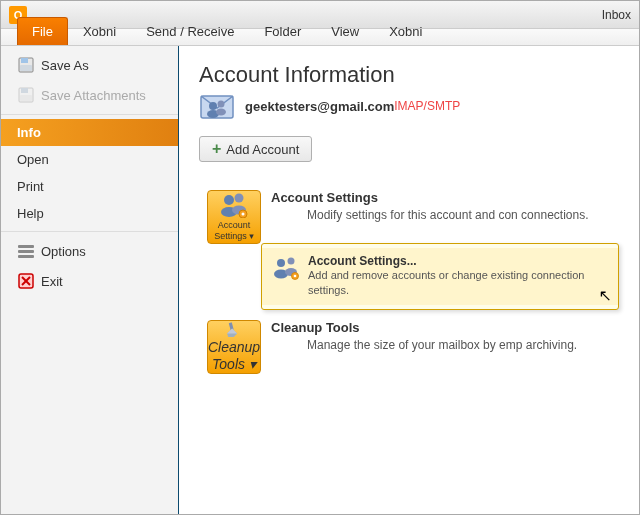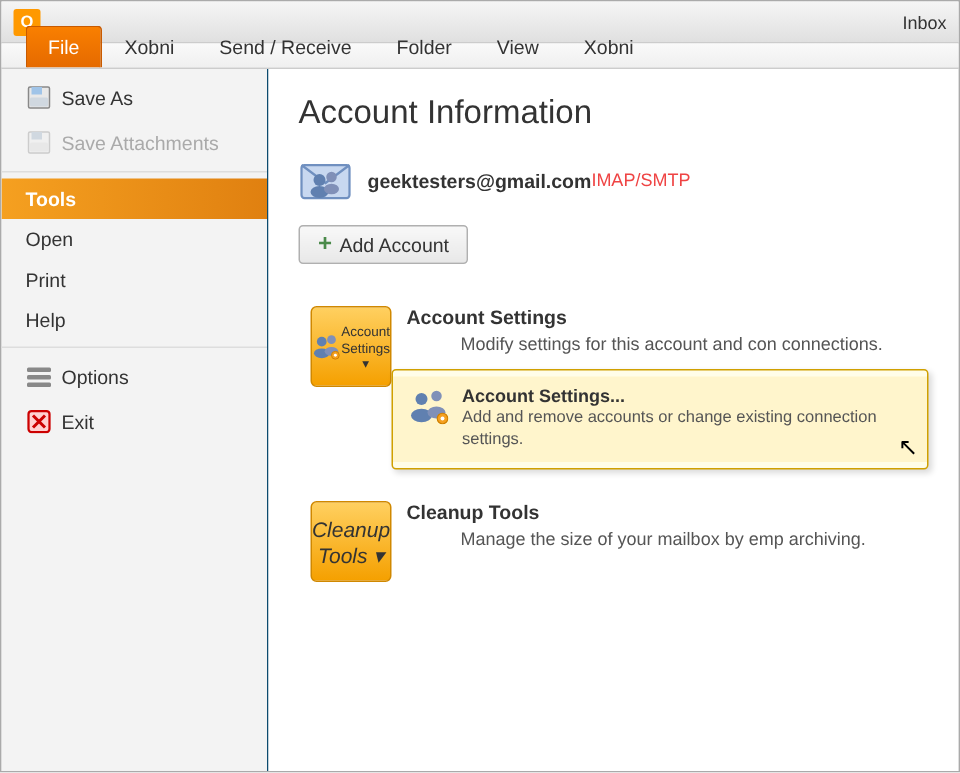--- a/index.html
+++ b/index.html
@@ -131,21 +131,20 @@
     .content {
       flex: 1;
       padding: 16px 20px;
       background: #fff;
       overflow: auto;
     }
     .content-title {
       font-size: 22px;
       font-weight: 300;
       color: #333;
-      margin-bottom: 14px;
     }
     .account-info-row {
       display: flex;
       align-items: center;
       gap: 10px;
       margin-bottom: 12px;
     }
     .account-icon-box {
       width: 36px;
       height: 36px;
@@ -200,21 +199,21 @@
       border-radius: 3px;
       position: relative;
     }
     .action-card-icon-box {
       width: 54px;
       height: 54px;
       background: linear-gradient(to bottom, #ffd060, #f5a000);
       border: 1px solid #d08800;
       border-radius: 4px;
       display: flex;
-      flex-direction: row;
+      flex-direction: column;
       align-items: center;
       justify-content: center;
       flex-shrink: 0;
       cursor: pointer;
     }
     .action-card-icon-box .card-label {
       font-size: 10px;
       color: #333;
       text-align: center;
       margin-top: 2px;
@@ -232,21 +231,21 @@
       font-size: 12px;
       color: #555;
       line-height: 1.4;
       margin-left: 36px;
     }
 
     
     .dropdown-popup {
       position: absolute;
       left: 62px;
-      top: 50px;
+      top: 61px;
       background: #fffde8;
       border: 1px solid #d0a000;
       border-radius: 3px;
       padding: 4px 0;
       min-width: 240px;
       z-index: 10;
       box-shadow: 2px 2px 4px rgba(0,0,0,0.15);
     }
     .dropdown-item {
       display: flex;
@@ -343,21 +342,21 @@
             <rect x="3" y="1" width="7" height="5" fill="#d0d8e0"></rect>
             <rect x="2" y="8" width="12" height="6" rx="1" fill="#e8e8e8"></rect>
           </svg>
         </div>
         <span>Save Attachments</span>
       </div>
 
       <div class="sidebar-divider"></div>
 
       <div class="sidebar-item active">
-        <span>Tools</span>
+        <span>Info</span>
       </div>
 
       <div class="sidebar-item">
         <span>Open</span>
       </div>
 
       <div class="sidebar-item">
         <span>Print</span>
       </div>
 

